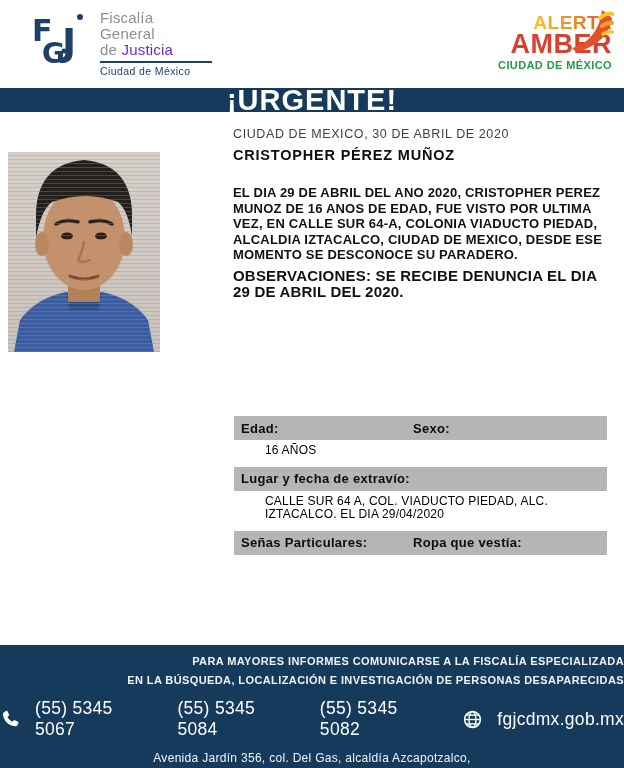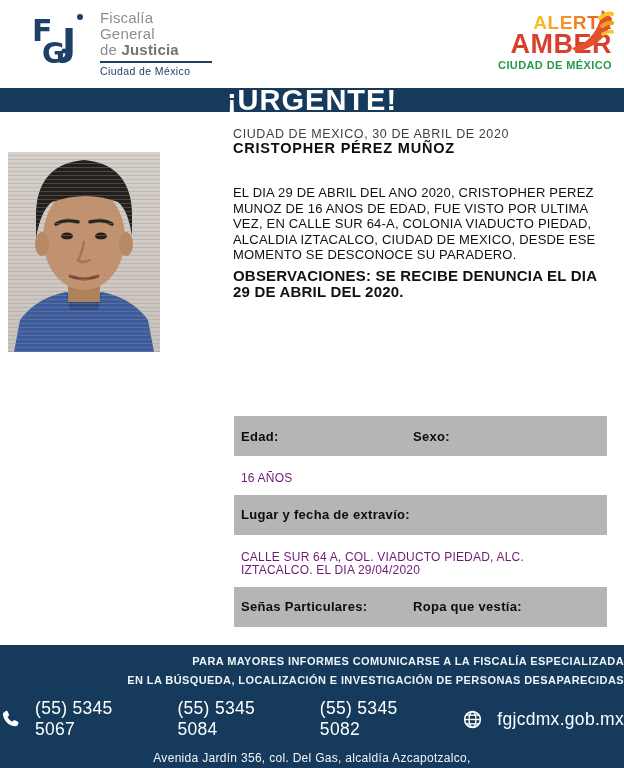--- a/index.html
+++ b/index.html
@@ -11,21 +11,21 @@
     height: 768px;
     background: #ffffff;
     overflow: hidden;
   }
 
   
   .fgj-logo { position: absolute; left: 28px; top: 10px; display: flex; align-items: center; }
   .fgj-mark { width: 62px; height: 66px; }
   .fgj-textblock { margin-left: 10px; }
   .fgj-line { font-size: 15px; color: #8a8f94; line-height: 16px; letter-spacing: 0.2px; }
-  .fgj-line .bold-navy { color: #737373; font-weight: bold; }
+  .fgj-line .bold-navy { color: #6d28d9; font-weight: normal; }
   .fgj-divider { width: 112px; height: 2px; background: #1f4066; margin: 3px 0 2px 0; }
   .fgj-city { font-size: 10.5px; color: #1f4066; letter-spacing: 0.4px; }
 
   .amber-logo { position: absolute; right: 12px; top: 8px; width: 130px; height: 70px; text-align: right; }
   .amber-swoosh { position: absolute; right: -2px; top: -4px; width: 44px; height: 48px; }
   .amber-alerta {
     display: inline-block;
     font-weight: bold; font-size: 19px; letter-spacing: 0.5px;
     color: #ef8b1a;
     background: linear-gradient(90deg, #f9c623 0%, #f29022 45%, #e2512a 100%);
@@ -42,47 +42,47 @@
     background: #153a5b; color: #ffffff;
     display: flex; align-items: center; justify-content: center;
     font-size: 29px; font-weight: bold; letter-spacing: 1px;
   }
 
   .dateline {
     position: absolute; left: 233px; top: 127px;
     font-size: 12.5px; letter-spacing: 0.6px; color: #3f3f3f;
   }
   .person-name {
-    position: absolute; left: 233px; top: 140px;
+    position: absolute; left: 233px; top: 147px;
     font-size: 14.5px; font-weight: bold; letter-spacing: 0.8px; color: #0d0d0d;
   }
 
   
   .photo-frame { position: absolute; left: 8px; top: 152px; width: 152px; height: 200px; }
   .photo-frame svg { display: block; }
 
   
   .description {
     position: absolute; left: 233px; top: 185px; width: 379px;
-    font-size: 13px; font-weight: normal; letter-spacing: 0.2px;
+    font-size: 13px; font-weight: bold; letter-spacing: 0.2px;
     line-height: 15.5px; color: #111111;
   }
   .observations {
     position: absolute; left: 233px; top: 268px; width: 379px;
     font-size: 15px; font-weight: bold; letter-spacing: 0.2px;
     line-height: 15.5px; color: #111111;
   }
 
   
   .details { position: absolute; left: 234px; top: 416px; width: 373px; }
   .d-row { display: grid; grid-template-columns: 172px 201px; }
-  .d-head { background: #b5b5b5; height: 40px; align-items: center; }
+  .d-head { background: #b5b5b5; height: 24px; align-items: center; }
   .d-head .cell { font-size: 13px; font-weight: bold; color: #0d0d0d; padding-left: 7px; letter-spacing: 0.3px; }
   .d-vals { align-items: start; }
-  .d-vals .cell { font-size: 12px; color: #701a75; padding: 16px 0 6px 7px; line-height: 13.5px; letter-spacing: 0.2px; }
+  .d-vals .cell { font-size: 12px; color: #000000; padding: 4px 0 6px 7px; line-height: 13.5px; letter-spacing: 0.2px; margin-left: 24px; }
   .d-gap { height: 3px; }
   .place-val { max-width: 300px; }
   .cloth-val { max-width: 185px; }
 
   
   .footer {
     position: absolute; left: 0; top: 645px; width: 624px; height: 123px;
     background: #153a5b; color: #ffffff;
   }
   .f-info { text-align: right; font-size: 11px; font-weight: bold; letter-spacing: 0.4px; color: #eef3f8; }

